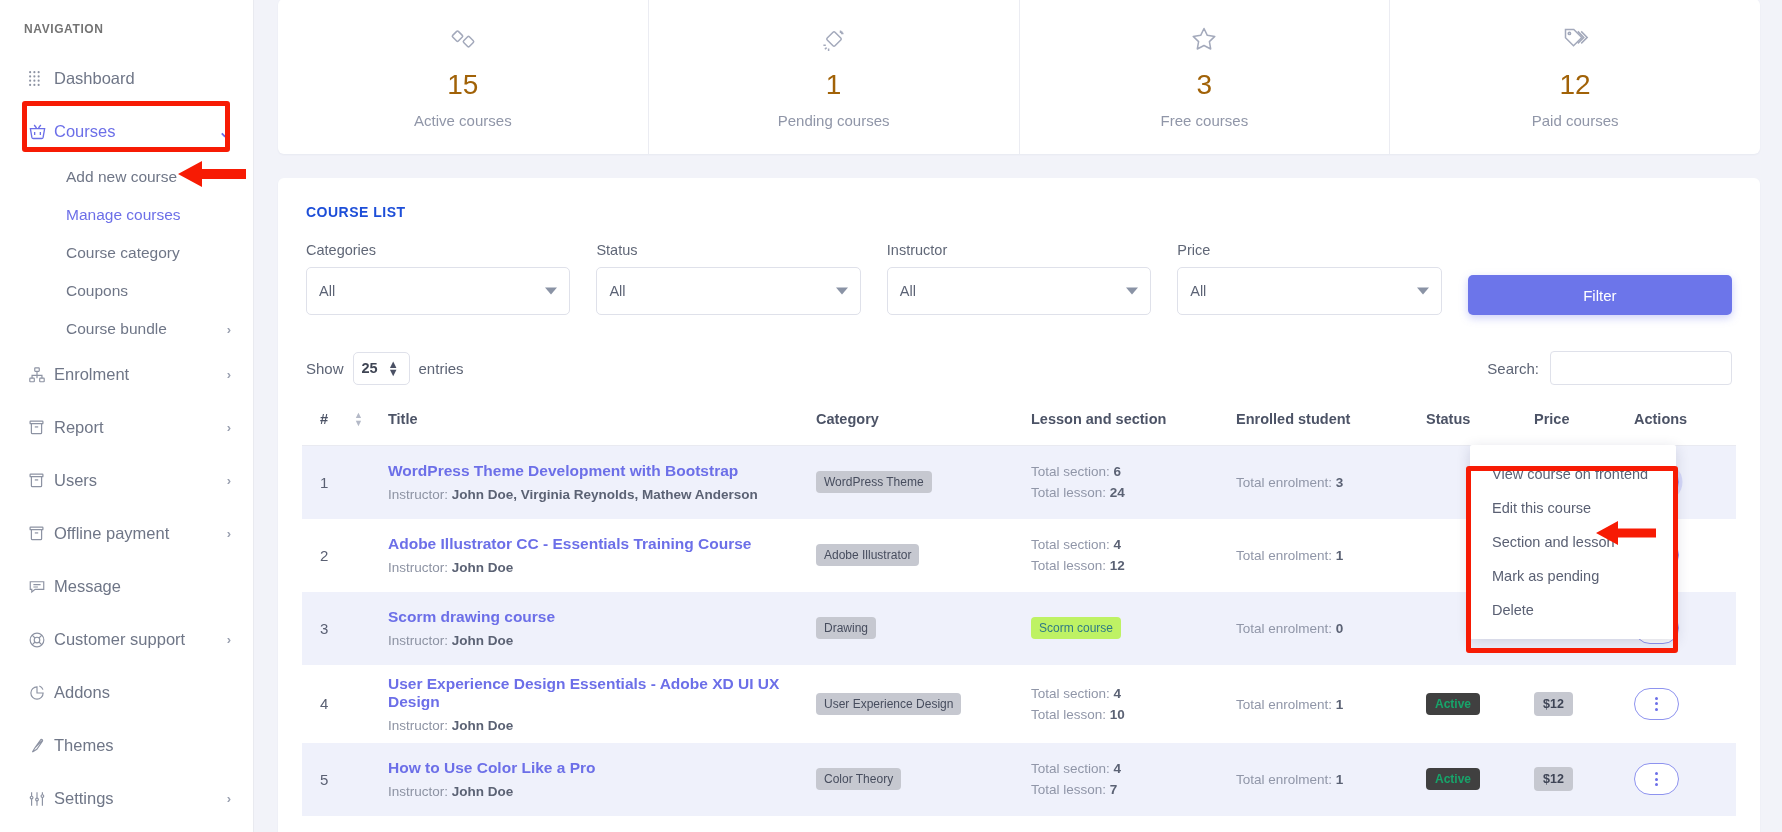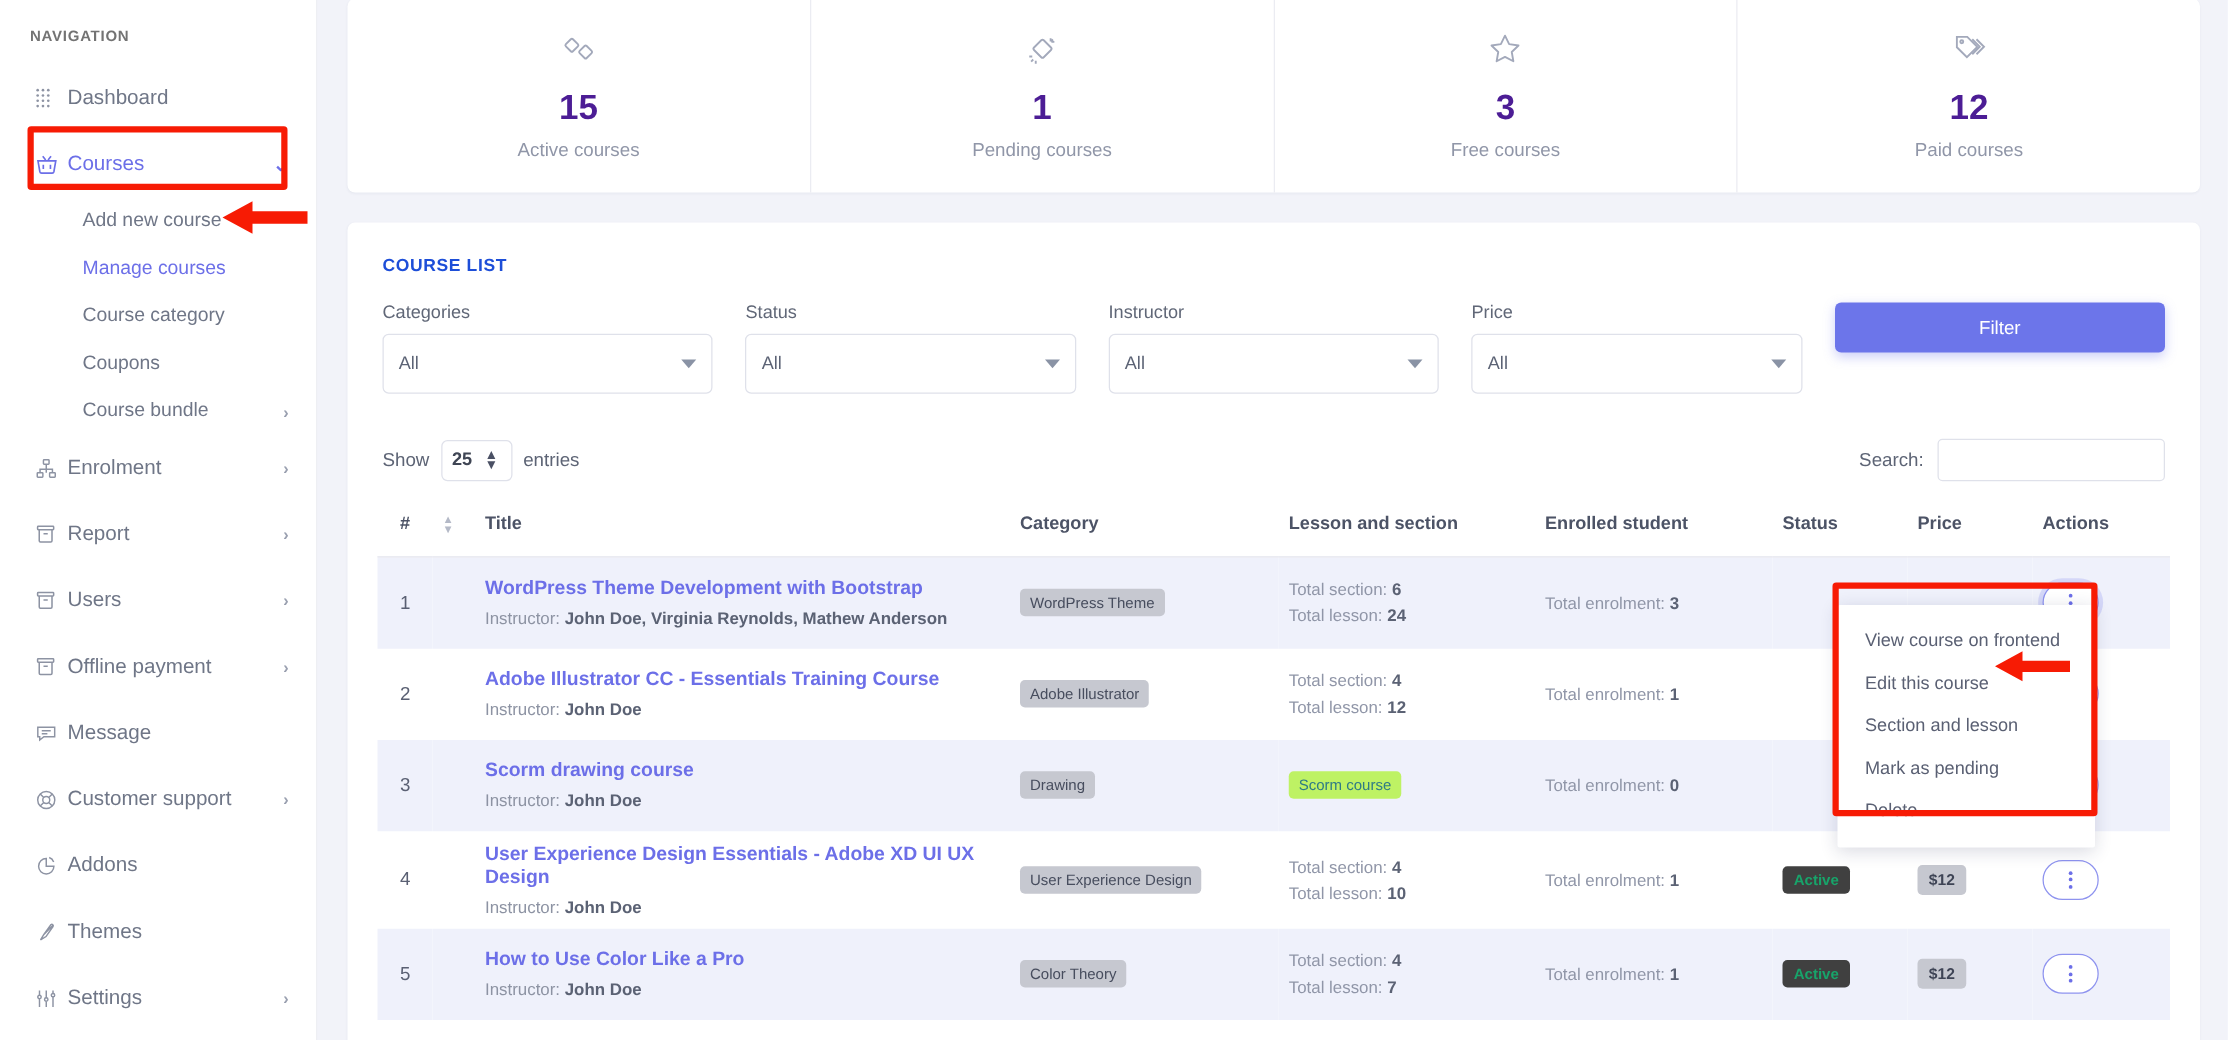--- a/index.html
+++ b/index.html
@@ -65,34 +65,34 @@
     box-shadow: 0 1px 2px rgba(40,50,90,.05);
     height: 155px; margin-top: -1px;
   }
   .stat {
     flex: 1; display: flex; flex-direction: column;
     align-items: center; justify-content: center;
     border-right: 1px solid #ebecf2; gap: 2px;
   }
   .stat:last-child { border-right: none; }
   .stat .sicon { color: #a3a9bb; margin-bottom: 10px; }
-  .stat .snum { font-size: 28px; font-weight: 700; color: #4c1d95; line-height: 1.1; }
+  .stat .snum { font-size: 28px; font-weight: 400; color: #a16207; line-height: 1.1; }
   .stat .slab { font-size: 15px; color: #9096a8; margin-top: 9px; }
 
   
   .panel {
     margin: 24px 22px 0 24px; background: #fff; border-radius: 6px;
     box-shadow: 0 1px 2px rgba(40,50,90,.05);
     padding: 26px 24px 0 24px; min-height: 660px;
   }
   .panel-title {
     font-size: 14px; font-weight: 700; letter-spacing: .5px;
     color: #1d4ed8; padding: 0 0 22px 4px;
   }
-  .filters { display: flex; gap: 26px; padding: 0 4px; }
+  .filters { display: flex; gap: 26px; align-items: flex-end; padding: 0 4px; }
   .fgroup { flex: 1; }
   .fgroup label {
     display: block; font-size: 14.5px; color: #606777; margin-bottom: 9px;
   }
   .select {
     height: 48px; border: 1px solid #dfe1ea; border-radius: 5px;
     background: #fff; display: flex; align-items: center;
     padding: 0 12px; font-size: 14.5px; color: #5c6375;
     position: relative; cursor: pointer;
   }
@@ -634,21 +634,21 @@
                     <i></i>
                   </span>
               </div>
             </td>
           </tr>
 
         </tbody>
       </table>
     </section>
 
-    <div class="menu" style="left:1216px; top:484px;">
+    <div class="menu" style="left:1216px; top:445px;">
       <div class="menu-item">View course on frontend</div>
       <div class="menu-item">Edit this course</div>
       <div class="menu-item">Section and lesson</div>
       <div class="menu-item">Mark as pending</div>
       <div class="menu-item">Delete</div>
     </div>
 
     <div class="annot-box" style="left:1212px; top:466px; width:212px; height:187px;"></div>
 
     <div class="arrow-wrap" style="left:1340px; top:518px;">

